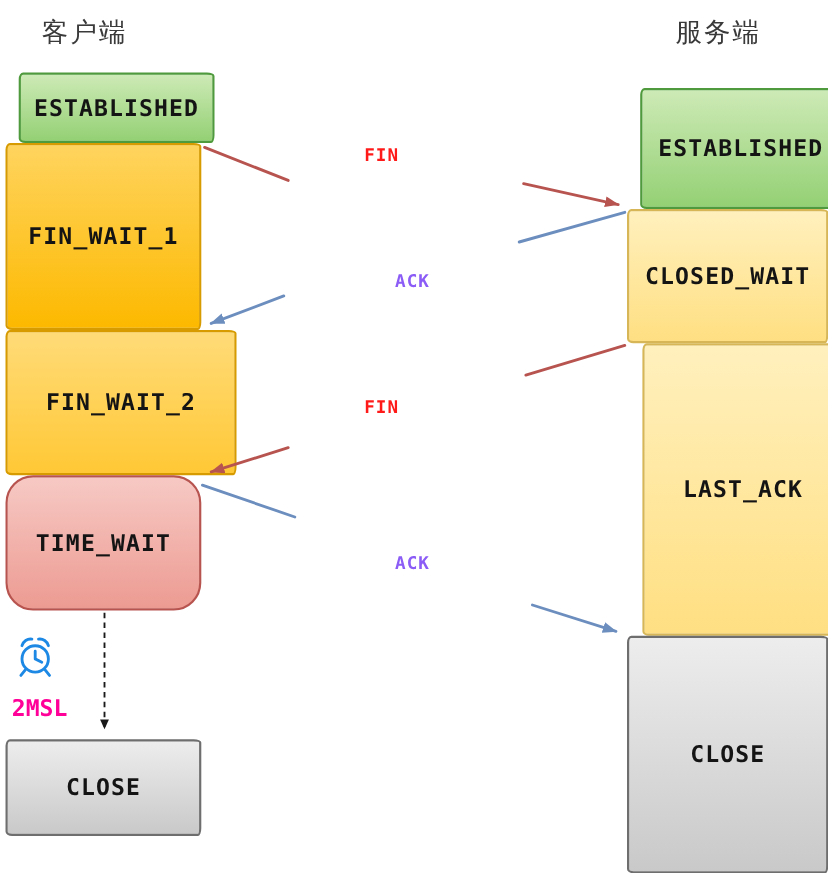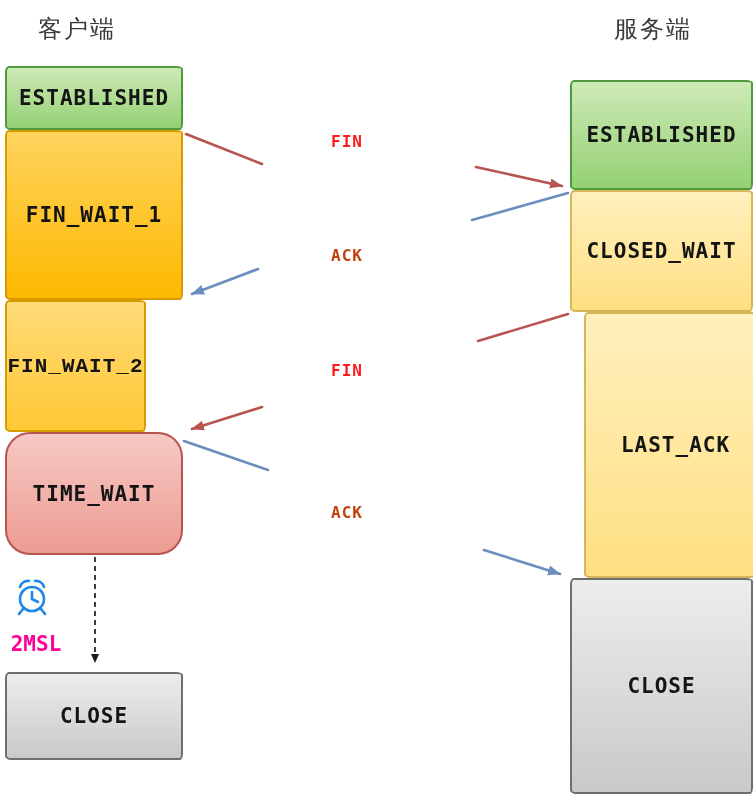--- a/index.html
+++ b/index.html
@@ -12,54 +12,54 @@
     font-family:"DejaVu Sans", sans-serif; letter-spacing:2px;
   }
   .box {
     position:absolute; box-sizing:border-box;
     display:flex; align-items:center; justify-content:center;
     border:2px solid #000; border-radius:4px 7px 3px 6px / 6px 3px 7px 4px;
     font-family:"DejaVu Sans Mono", "Liberation Mono", monospace;
     font-weight:bold; font-size:21px; color:#141414; letter-spacing:1px;
     text-align:center;
   }
-  .green  { background:linear-gradient(180deg,#cdeab6 0%,#94d074 100%); border-color:#4e9a3c; }
+  .green  { background:linear-gradient(180deg,#cdeab6 0%,#94d074 100%); border-color:#4e9a3c;margin-left:12px; }
   .orange1{ background:linear-gradient(180deg,#ffd45e 0%,#fdb900 100%); border-color:#d79b00; }
   .orange2{ background:linear-gradient(180deg,#ffdb78 0%,#ffc835 100%); border-color:#d79b00; }
   .salmon { background:linear-gradient(180deg,#f7c9c4 0%,#ec9b92 100%); border-color:#b85450; }
   .yellow { background:linear-gradient(180deg,#fff0bd 0%,#ffdf82 100%); border-color:#d6b656; }
   .gray   { background:linear-gradient(180deg,#ededed 0%,#c9c9c9 100%); border-color:#6e6e6e; }
 
   .msg {
     position:absolute; transform:translate(-50%,-50%);
     font-family:"DejaVu Sans Mono", "Liberation Mono", monospace;
     font-weight:bold; font-size:16px; letter-spacing:1px;
     background:#ffffff; padding:0 6px;
   }
   .msg-fin { color:#ff1a1a; }
-  .msg-ack { color:#c2410c; }
+  .msg-ack { color:#8b5cf6;margin-left:28px; }
 
   .timer-label {
     position:absolute; left:6px; top:632px; width:60px; text-align:center;
     font-family:"DejaVu Sans Mono", "Liberation Mono", monospace;
     font-weight:bold; font-size:21px; color:#ff0099;
   }
   svg.overlay { position:absolute; left:0; top:0; pointer-events:none; }
 </style>
 </head>
 <body>
 
 <div id="stage">
 
   <div class="col-title" style="left:614px; top:13px;">服务端</div>
   <div class="col-title" style="left:38px; top:13px;">客户端</div>
 
   <div class="box green" style="left:5px; top:66px;  width:178px; height:64px;">ESTABLISHED</div>
   <div class="box orange1" style="left:5px; top:130px; width:178px; height:170px;">FIN_WAIT_1</div>
-  <div class="box orange2" style="left:5px; top:300px; width:141px; height:132px;font-family:Liberation Mono, monospace;">FIN_WAIT_2</div>
+  <div class="box orange2" style="left:5px; top:300px; width:210px; height:132px;">FIN_WAIT_2</div>
   <div class="box salmon" style="left:5px; top:432px; width:178px; height:123px;border-radius:25px;">TIME_WAIT</div>
   <div class="box gray" style="left:5px; top:672px; width:178px; height:88px;">CLOSE</div>
 
   <div class="box green" style="left:570px; top:80px;  width:183px; height:110px;">ESTABLISHED</div>
   <div class="box yellow" style="left:570px; top:190px; width:183px; height:122px;">CLOSED_WAIT</div>
   <div class="box yellow" style="left:584px; top:312px; width:183px; height:266px;">LAST_ACK</div>
   <div class="box gray" style="left:570px; top:578px; width:183px; height:216px;">CLOSE</div>
 
   <div class="msg msg-fin" style="left:347px; top:141px;">FIN</div>
   <div class="msg msg-ack" style="left:347px; top:255px;">ACK</div>

